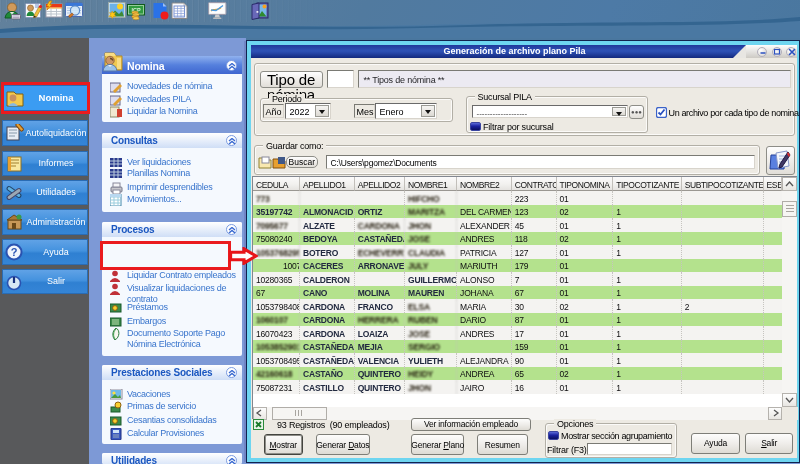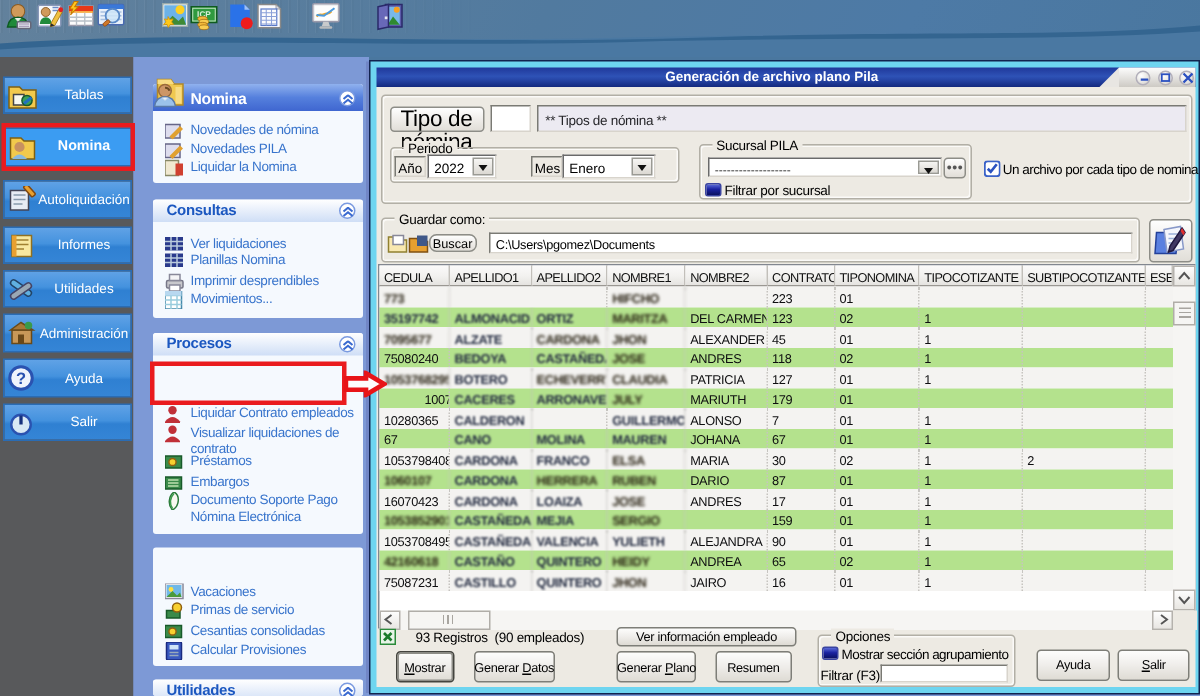--- a/index.html
+++ b/index.html
@@ -162,29 +162,20 @@
         <rect x="8.5" y="2.5" width="8" height="12" fill="#78b8e8"></rect>
         <circle cx="14.5" cy="4.5" r="2" fill="#f8a020"></circle>
         <path d="M8.5,14.5 L12,9 L16.5,14.5 Z" fill="#2f8a2f"></path>
         <path d="M2,2.5 L9,1 L9,16 L2,17.5 Z" fill="#6868b8" stroke="#2a2a6a"></path>
         <rect x="6.5" y="9" width="1.8" height="1.8" fill="#e8e8f0"></rect>
       </g>
     </svg>
   </div>
 
   <div id="sidebar" class="abs">
-    <div class="sbtn" style="top:12.5px;">
-        <span class="lbl">Tablas</span>
-      <svg width="20" height="19" viewBox="0 0 20 19">
-          <path d="M1,3 L8,3 L10,5 L19,5 L19,17 L1,17 Z" fill="#f2c94c" stroke="#806010"></path>
-          <rect x="4" y="8" width="7" height="7" fill="#f8f8f0" stroke="#444"></rect>
-          <circle cx="13" cy="12" r="3.4" fill="#3aa05a" stroke="#185a2a"></circle>
-          <path d="M11,14 l5,-4" stroke="#2070c0" stroke-width="2"></path>
-        </svg>
-    </div>
     <div class="sbtn" id="nomina-btn" style="top:47px;">
         <span class="lbl">Nomina</span>
       <svg width="20" height="20" viewBox="0 0 20 20">
           <path d="M2,3 L9,3 L11,5 L18,5 L18,17 L2,17 Z" fill="#f2c94c" stroke="#806010"></path>
           <circle cx="8" cy="9" r="3.4" fill="#c89060"></circle>
           <path d="M3,17 Q8,11 13,17 Z" fill="#88b8e0"></path>
         </svg>
     </div>
     <div class="sbtn" style="top:82.3px;">
         <span class="lbl">Autoliquidación</span>
@@ -314,20 +305,25 @@
             <rect x="0" y="2" width="11" height="8" fill="#3a8a4a" stroke="#185a2a"></rect>
             <path d="M2,4 h7 M2,6 h7 M2,8 h7" stroke="#bfe0b0"></path>
           </svg>Embargos</div>
       <div class="item" style="top:106.6px;"><svg width="13" height="12">
             <path d="M6,0 C10,2 10,9 5,12 C2,9 2,3 6,0" fill="#f8f8f0" stroke="#2a7a3a"></path>
             <path d="M6,1 C3,4 3,8 5,11" stroke="#3a9a4a" fill="none"></path>
           </svg>Documento Soporte Pago<br>Nómina Electrónica</div>
     </div>
 
     <div class="panel" style="top:327px;height:79px;">
+      <div class="phdr">Prestaciones Sociales<span class="chev">
+            <svg width="8" height="7" viewBox="0 0 8 7">
+              <path d="M1,3 L4,0.5 L7,3 M1,6 L4,3.5 L7,6" stroke="#3a6ad0" stroke-width="1.4" fill="none"></path>
+            </svg>
+          </span></div>
       <div class="item" style="top:23.8px;"><svg width="13" height="11">
             <rect x="0" y="0" width="12" height="10" fill="#fff" stroke="#889"></rect>
             <rect x="1" y="1" width="10" height="8" fill="#70b8e8"></rect>
             <circle cx="4" cy="4" r="1.6" fill="#ffe040"></circle>
             <path d="M1,9 L5,5 L8,8 L10,6 L11,9 Z" fill="#4a9a3a"></path>
           </svg>Vacaciones</div>
       <div class="item" style="top:36.2px;"><svg width="13" height="12">
             <rect x="1" y="6" width="9" height="5" fill="#3a8a4a" stroke="#185a2a"></rect>
             <circle cx="8" cy="4" r="3" fill="#f8d030" stroke="#906010"></circle>
           </svg>Primas de servicio</div>

